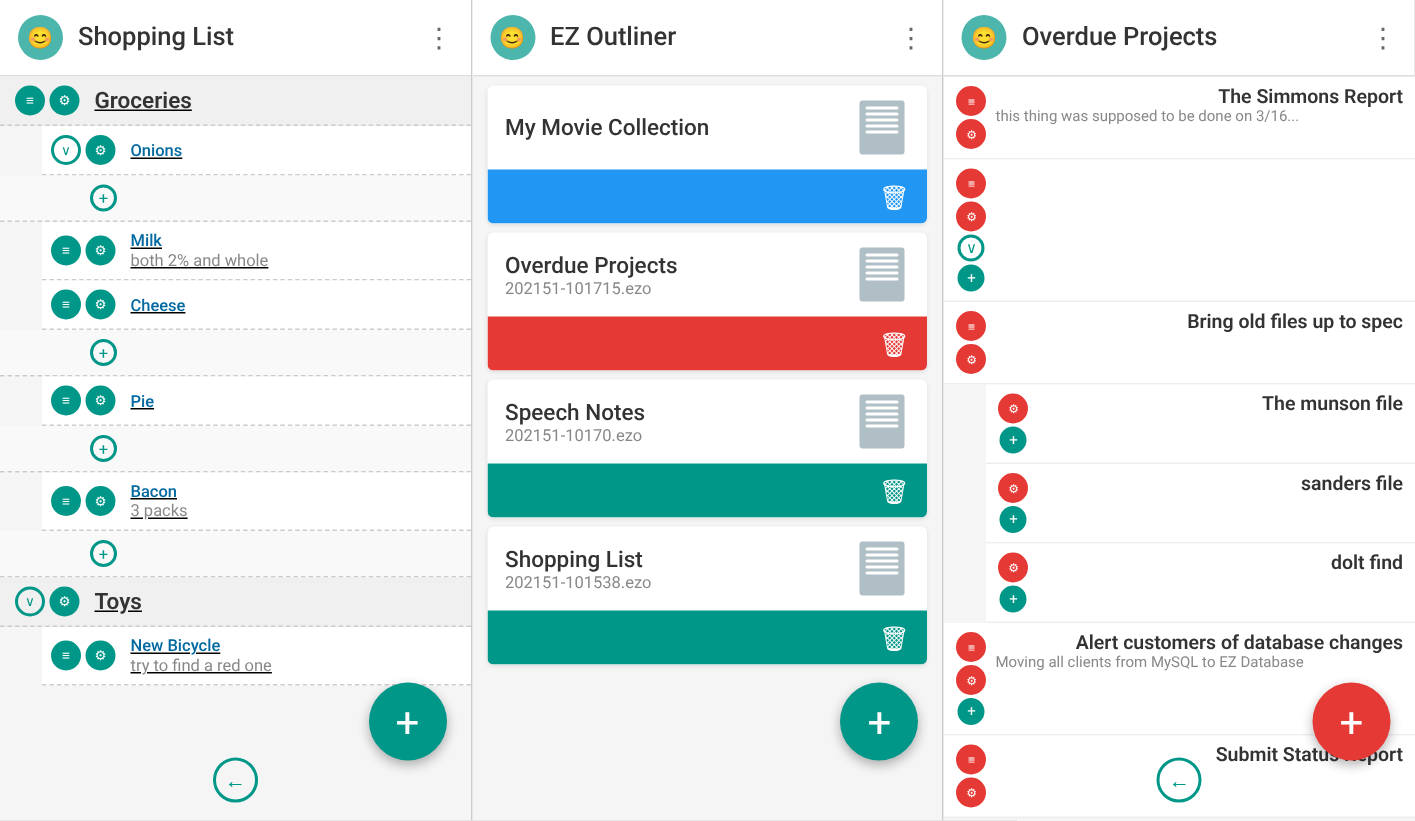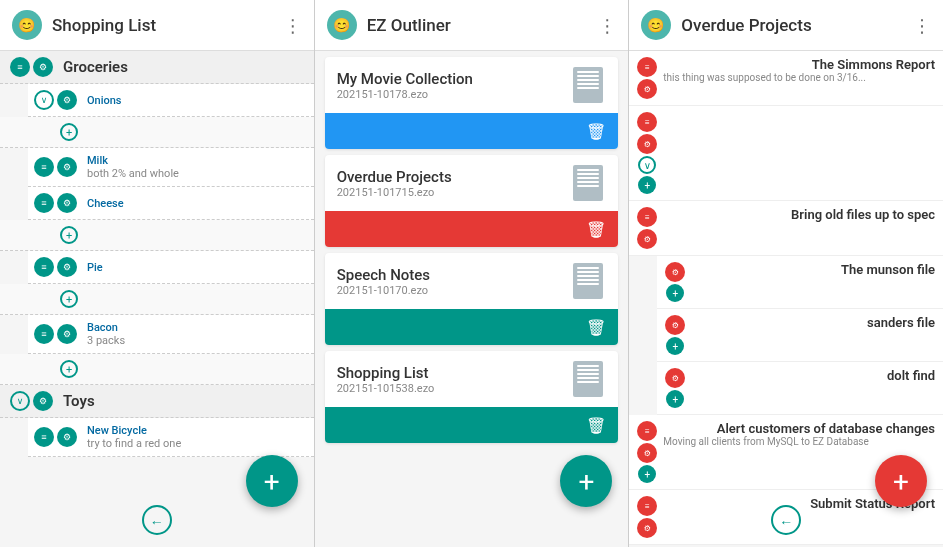--- a/index.html
+++ b/index.html
@@ -129,20 +129,21 @@
       display: flex;
       align-items: center;
       justify-content: center;
       color: #009688;
       font-size: 11px;
       flex-shrink: 0;
     }
 
     .item-text {
       flex: 1;
+      text-decoration: underline;
     }
 
     .item-title {
       font-size: 11px;
       font-weight: 500;
       color: #0369a1;
     }
 
     .item-sub {
       font-size: 11px;
@@ -483,21 +484,20 @@
     <span class="panel-title">EZ Outliner</span>
     <span class="menu-icon">⋮</span>
   </div>
 
   <div class="panel2-content">
 
     <div class="file-item">
       <div class="file-item-body">
         <div class="file-text">
           <div class="file-name">My Movie Collection</div>
-          <div class="file-id">202151-10178.ezo</div>
         </div>
         <div class="file-icon">
           <div class="doc-icon">
             <div class="doc-line"></div>
             <div class="doc-line"></div>
             <div class="doc-line"></div>
             <div class="doc-line"></div>
             <div class="doc-line"></div>
           </div>
         </div>

